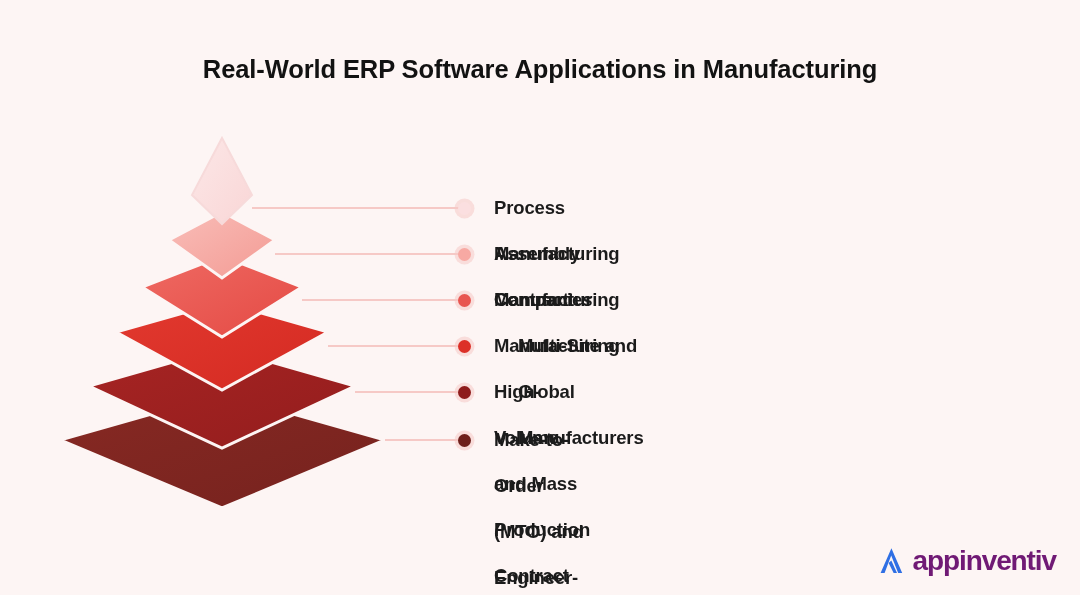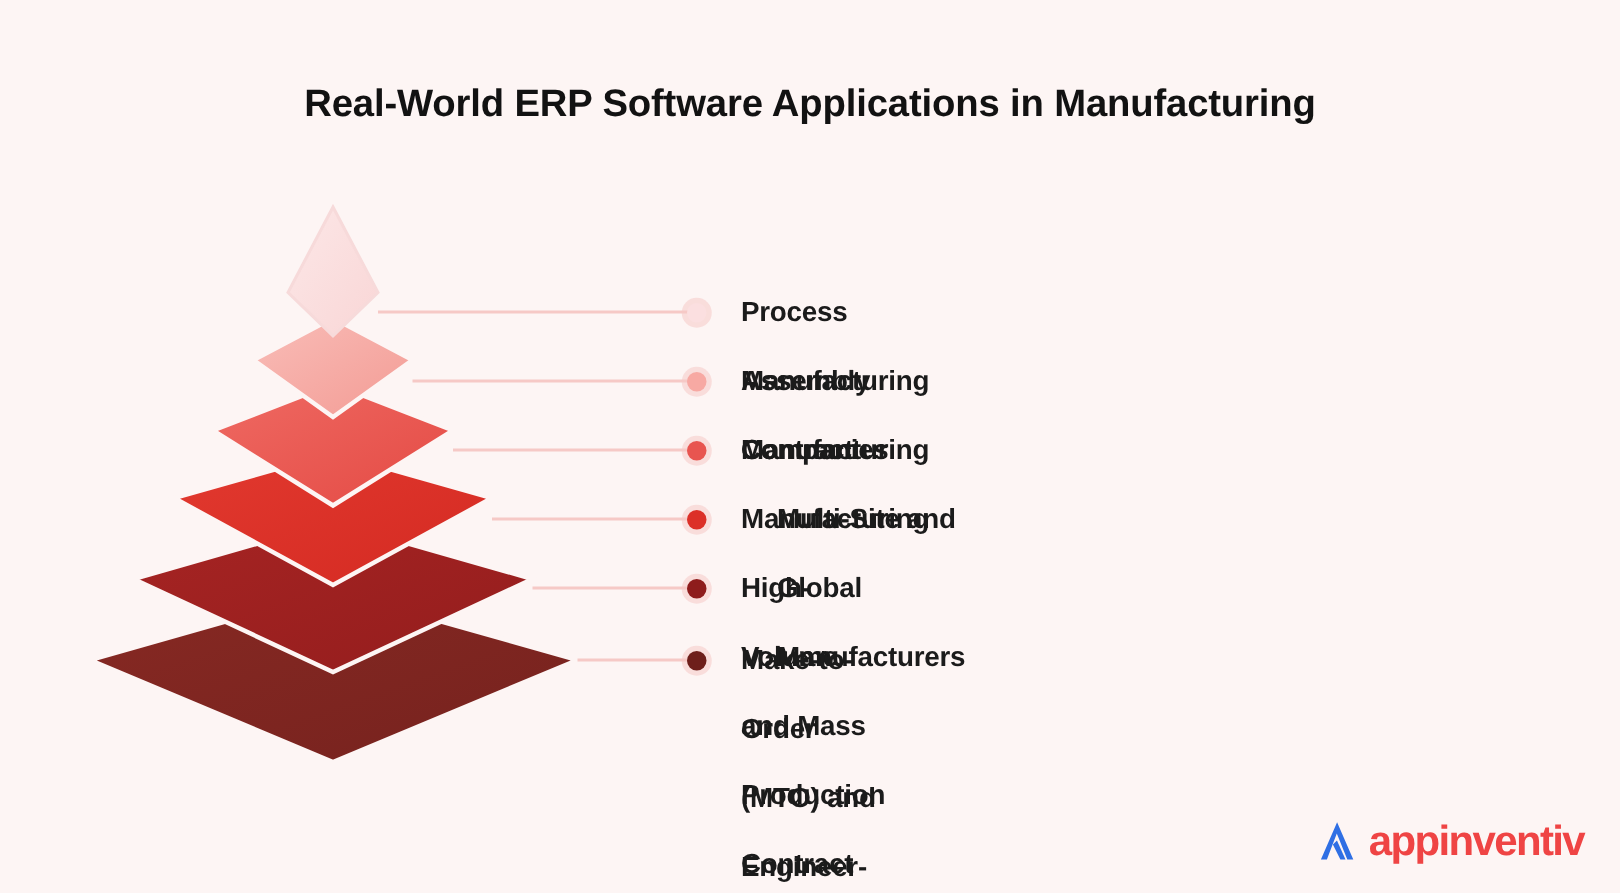--- a/index.html
+++ b/index.html
@@ -91,21 +91,21 @@
     display: flex;
     align-items: center;
     gap: 5px;
   }
   #brand-logo-mark {
     display: block;
   }
   #brand-logo-text {
     font-size: 28px;
     font-weight: bold;
-    color: #ef4444;
+    color: #701a75;
     letter-spacing: -1.1px;
     line-height: 28px;
   }
 </style>
 </head>
 <body>
 
 <div id="infographic-root">
 
   <div id="page-title">Real-World ERP Software Applications in Manufacturing</div>

